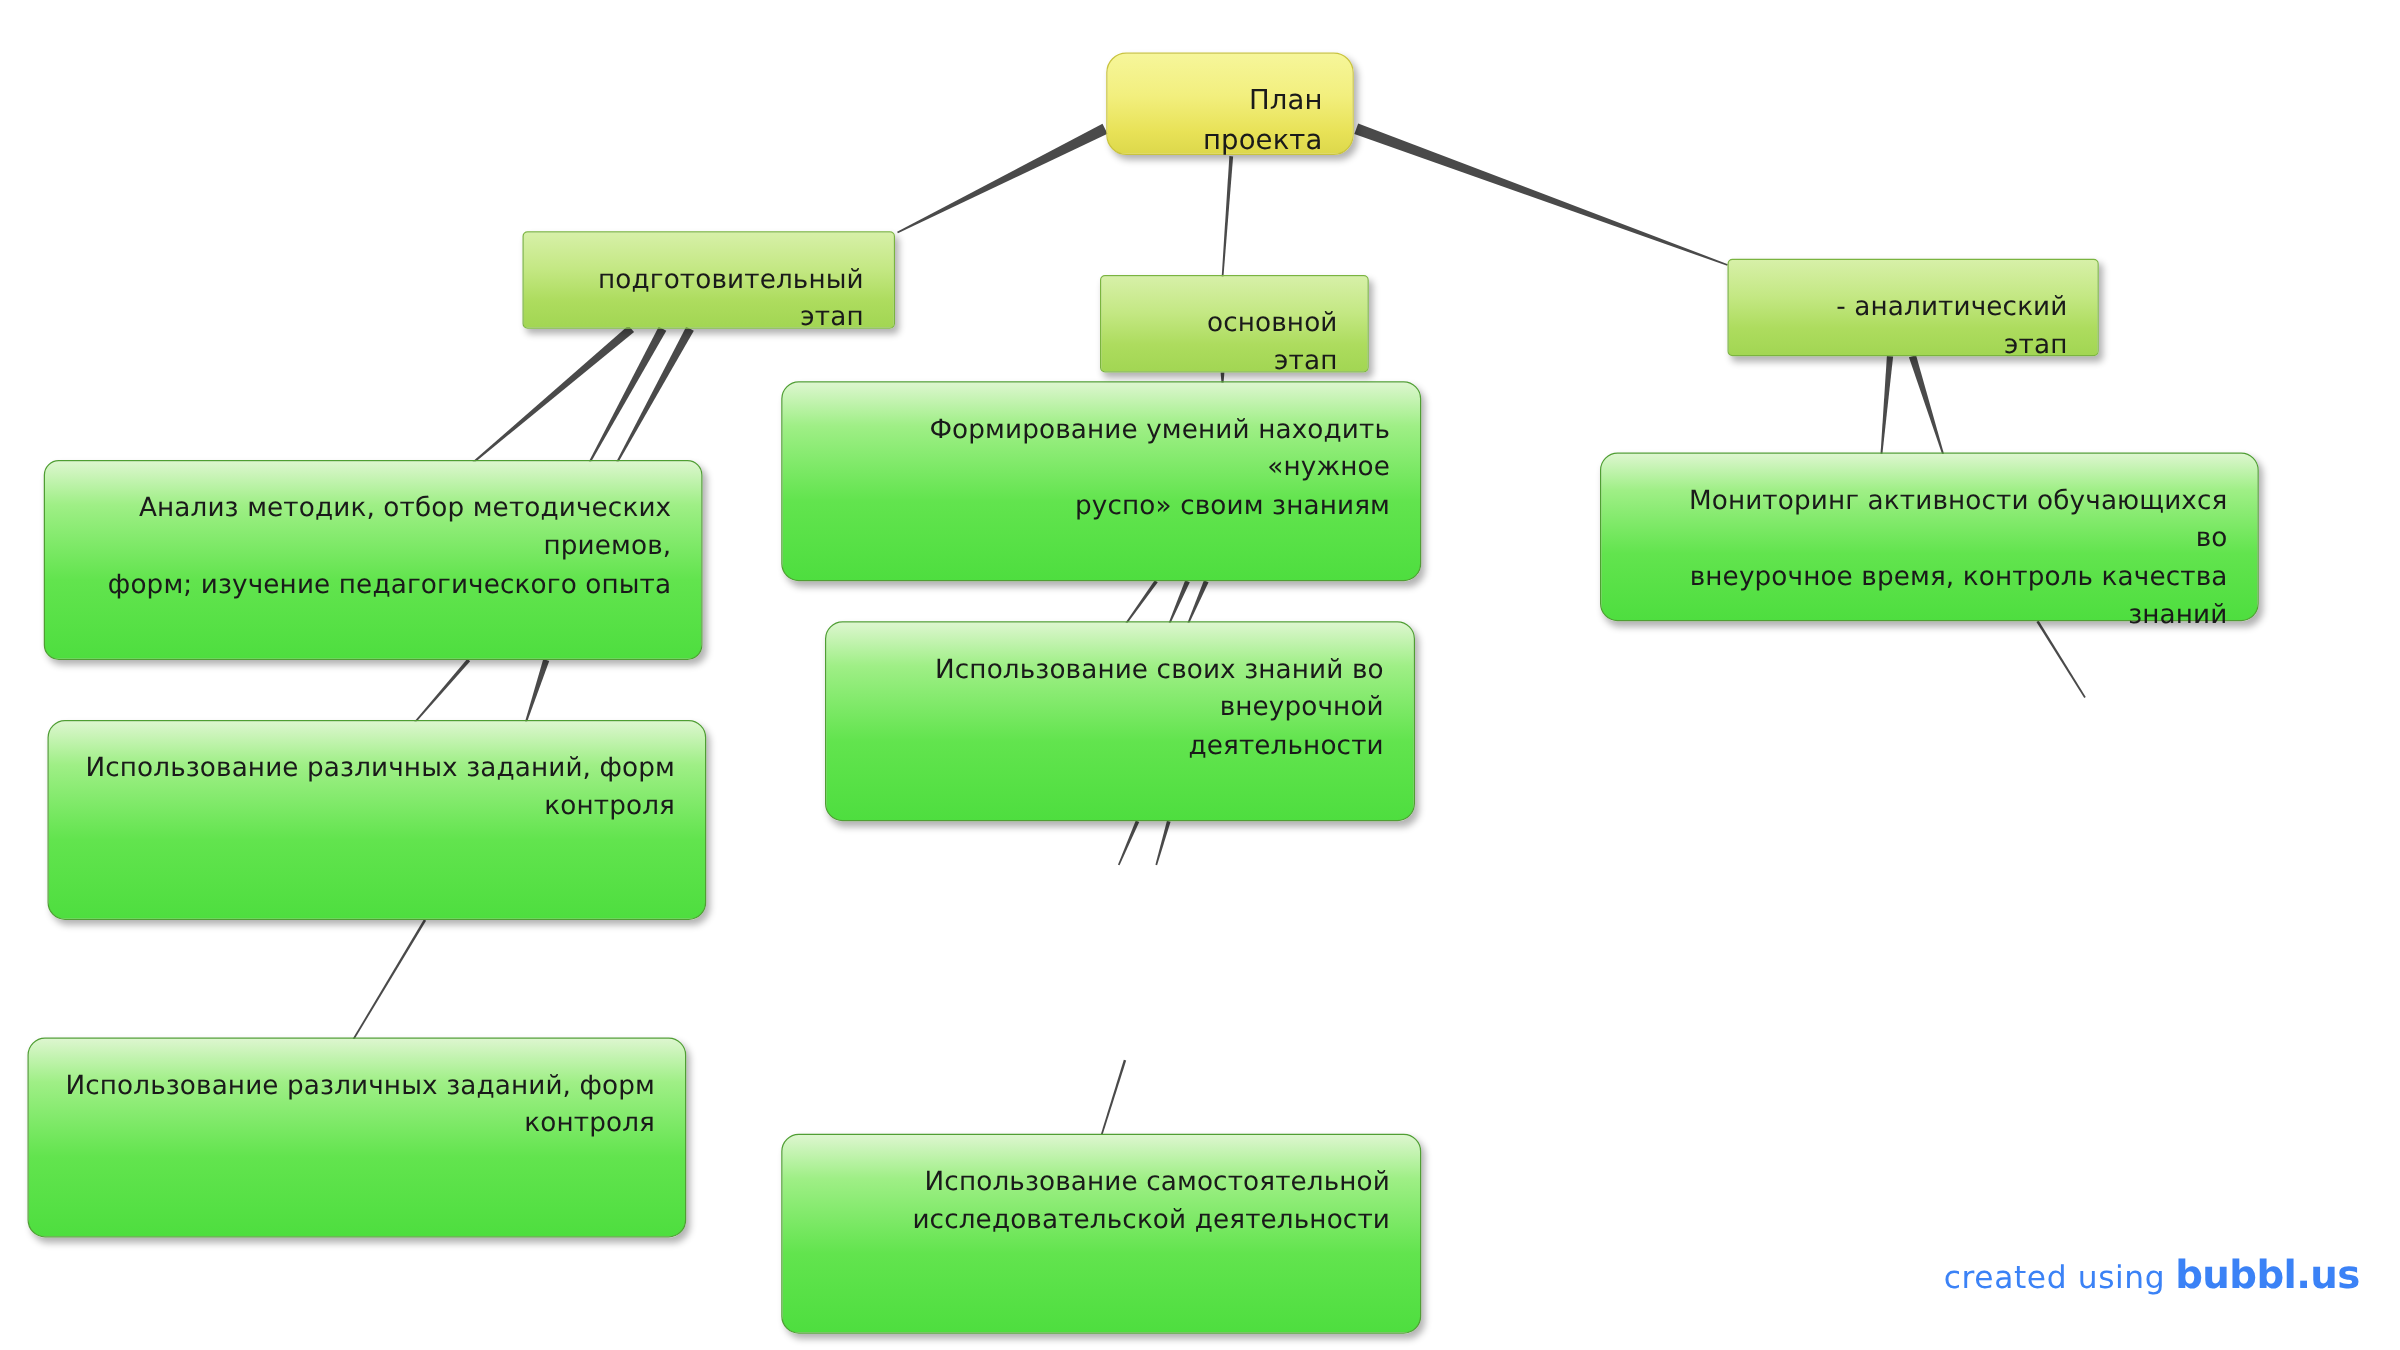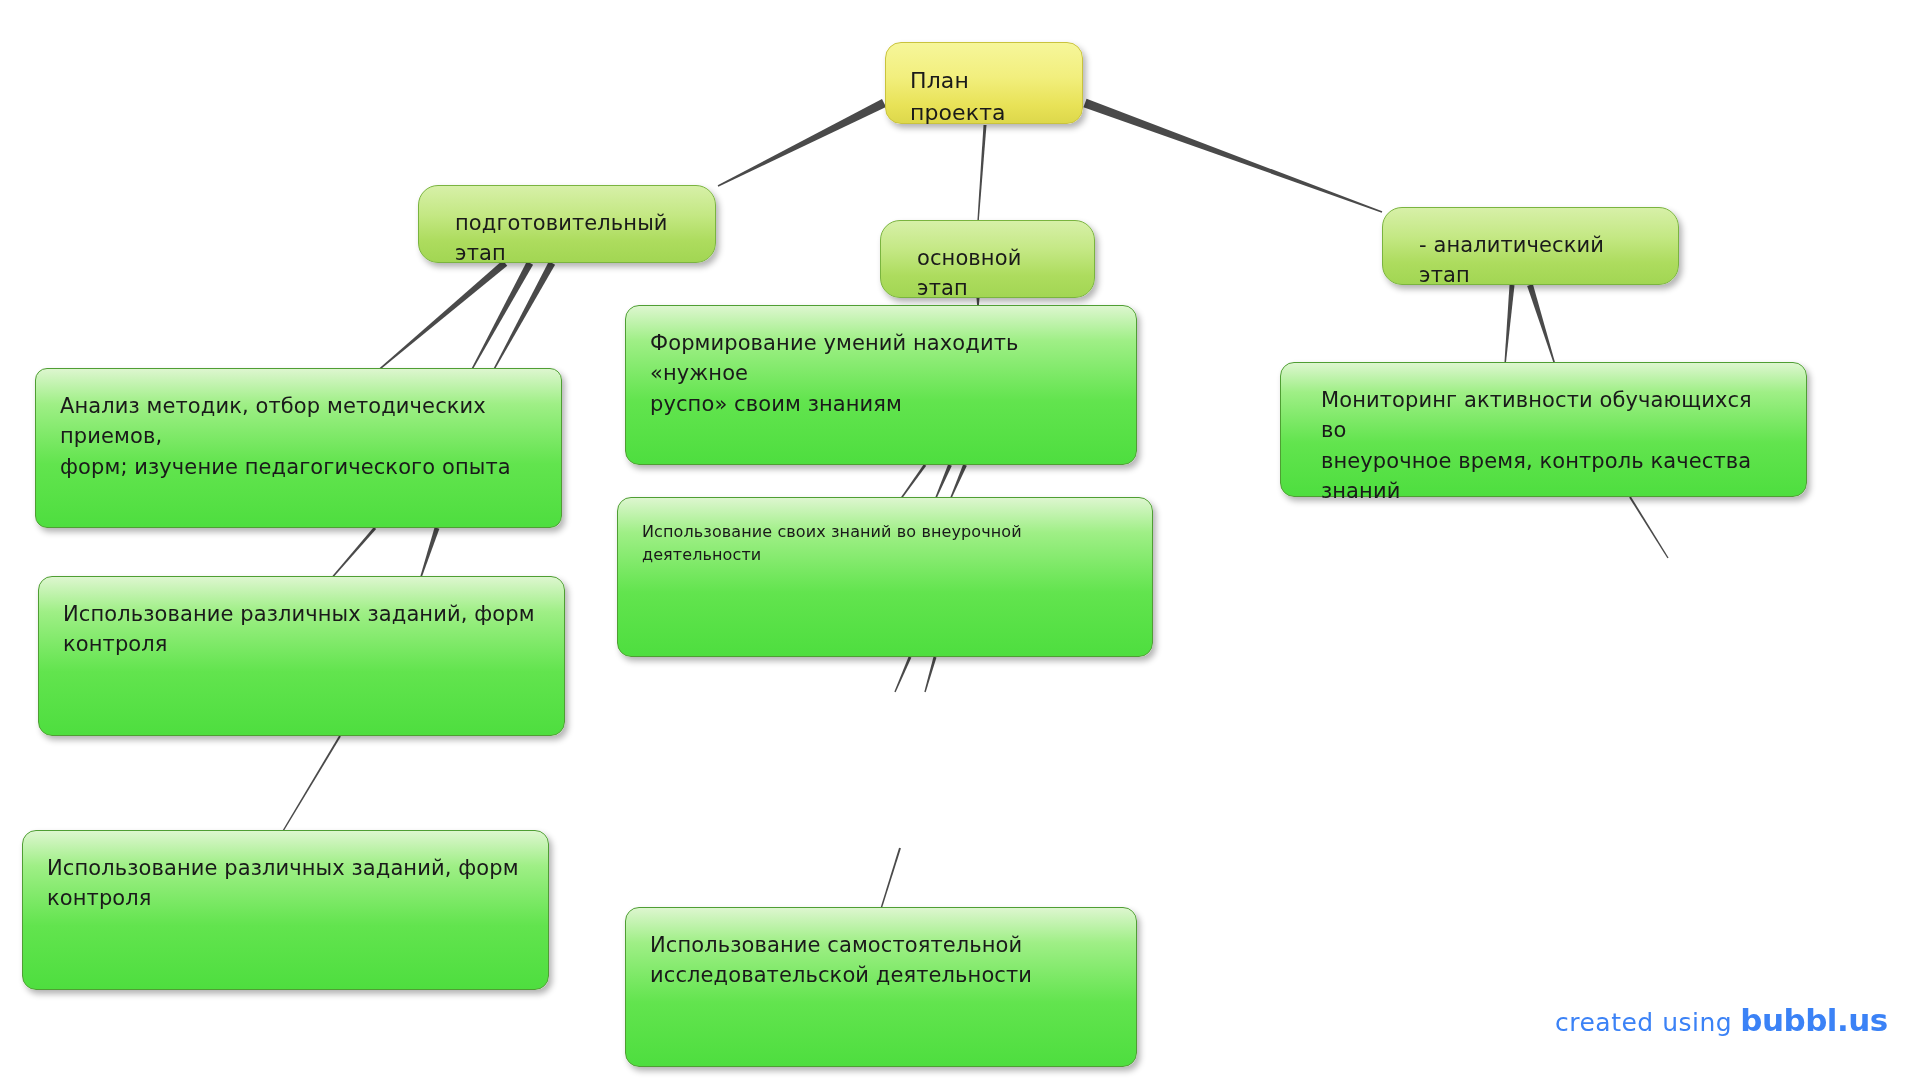--- a/index.html
+++ b/index.html
@@ -29,32 +29,33 @@
     border: 1px solid #5a9a33;
     box-shadow: 3px 4px 6px rgba(0,0,0,0.30);
     padding: 22px 24px 10px 24px;
     color: #1a1a1a;
     line-height: 1.45;
     letter-spacing: 0.1px;
   }
   .node .label {
     display: block;
     white-space: pre-line;
+    text-align: right;
   }
   
   .node.root {
     background: linear-gradient(180deg, #f6f69a 0%, #f2ef7e 42%, #e8e257 78%, #ddd84b 100%);
     border: 1px solid #c9c33d;
     border-radius: 16px;
   }
   
   .node.branch {
     background: linear-gradient(180deg, #d7f0a8 0%, #c4e884 38%, #addc5e 72%, #a2d653 100%);
     border: 1px solid #7ab43f;
-    border-radius: 20px;
+    border-radius: 4px;
     padding-left: 36px;
   }
   
   .node.leaf {
     background: linear-gradient(180deg, #ddf6cf 0%, #9fef86 22%, #62e44e 60%, #4ede3f 100%);
     border: 1px solid #4f9e33;
   }
   .watermark {
     position: absolute;
     color: #3b82f6;
@@ -128,21 +129,21 @@
   <div class="node leaf" id="n-prep_3" style="left: 22px; top: 830px; width: 527px; height: 160px; font-size: 21px; text-align: left;">
     <span class="label">Использование различных заданий, форм
 контроля</span>
   </div>
 
   <div class="node leaf" id="n-main_1" style="left: 625px; top: 305px; width: 512px; height: 160px; font-size: 21px; text-align: left;">
     <span class="label">Формирование умений находить «нужное
 руспо» своим знаниям</span>
   </div>
 
-  <div class="node leaf" id="n-main_2" style="left: 617px; top: 497px; width: 536px; height: 160px; font-size: 16px; text-align: left;">
+  <div class="node leaf" id="n-main_2" style="left: 660px; top: 497px; width: 472px; height: 160px; font-size: 21px; text-align: left;">
     <span class="label">Использование  своих знаний во внеурочной
 деятельности</span>
   </div>
 
 
   <div class="node leaf" id="n-main_4" style="left: 625px; top: 907px; width: 512px; height: 160px; font-size: 21px; text-align: left;">
     <span class="label">Использование самостоятельной
 исследовательской деятельности</span>
   </div>
 

